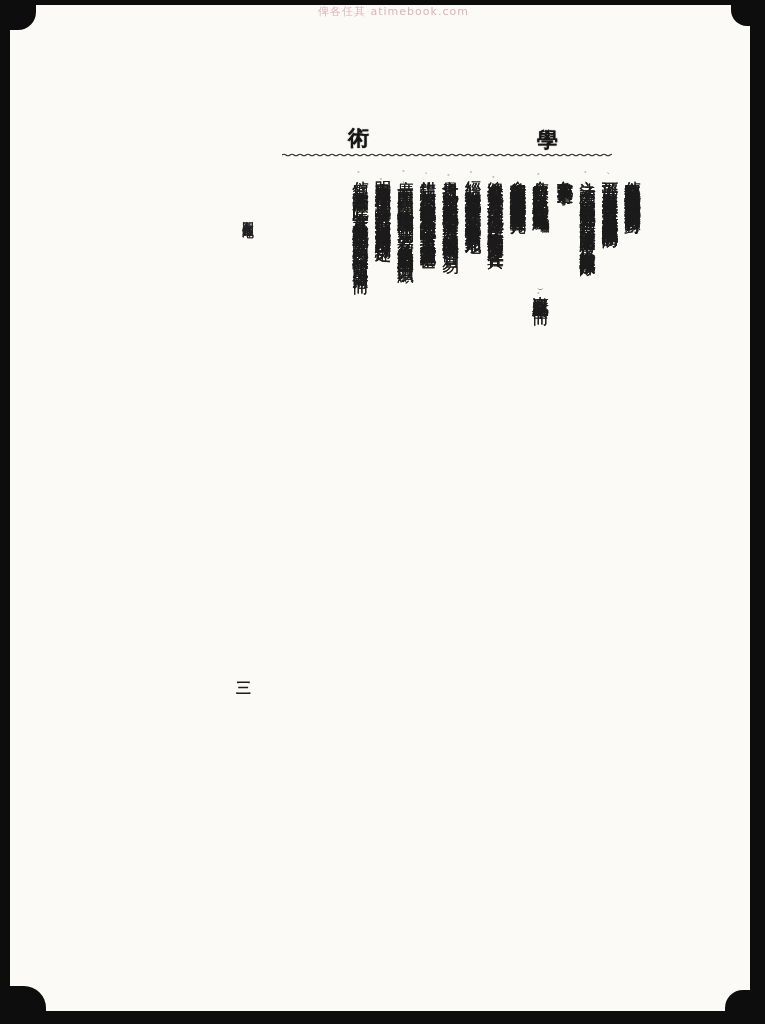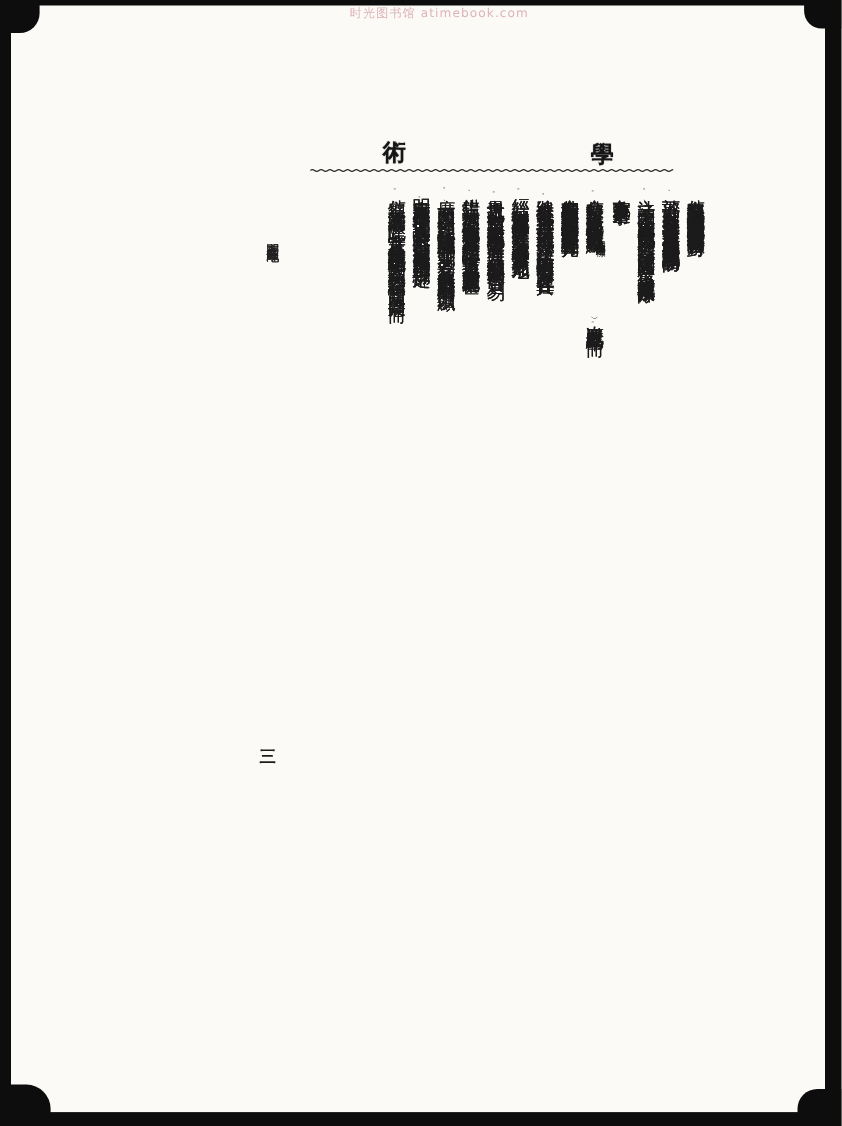--- a/index.html
+++ b/index.html
@@ -60,21 +60,21 @@
 </head>
 <body>
 
 <div class="page"></div>
 
 <div class="corner tl"></div>
 <div class="corner tr"></div>
 <div class="corner bl"></div>
 <div class="corner br"></div>
 
-<div class="watermark">时光图书馆 atimebook.com</div>
+<div class="watermark">俾各任其 atimebook.com</div>
 
 <div class="head-char left">術</div>
 <div class="head-char right">學</div>
 
 <svg class="squiggle" viewBox="0 0 330 10" preserveAspectRatio="none">
   <path id="squiggle-path" fill="none" stroke="#2a2a2a" stroke-width="1.1" d="M0 5 q2 -1.6 4 0 q2 1.6 4 0 q2 -1.6 4 0 q2 1.6 4 0 q2 -1.6 4 0 q2 1.6 4 0 q2 -1.6 4 0 q2 1.6 4 0 q2 -1.6 4 0 q2 1.6 4 0 q2 -1.6 4 0 q2 1.6 4 0 q2 -1.6 4 0 q2 1.6 4 0 q2 -1.6 4 0 q2 1.6 4 0 q2 -1.6 4 0 q2 1.6 4 0 q2 -1.6 4 0 q2 1.6 4 0 q2 -1.6 4 0 q2 1.6 4 0 q2 -1.6 4 0 q2 1.6 4 0 q2 -1.6 4 0 q2 1.6 4 0 q2 -1.6 4 0 q2 1.6 4 0 q2 -1.6 4 0 q2 1.6 4 0 q2 -1.6 4 0 q2 1.6 4 0 q2 -1.6 4 0 q2 1.6 4 0 q2 -1.6 4 0 q2 1.6 4 0 q2 -1.6 4 0 q2 1.6 4 0 q2 -1.6 4 0 q2 1.6 4 0 q2 -1.6 4 0 q2 1.6 4 0 q2 -1.6 4 0 q2 1.6 4 0 q2 -1.6 4 0 q2 1.6 4 0 q2 -1.6 4 0 q2 1.6 4 0 q2 -1.6 4 0 q2 1.6 4 0 q2 -1.6 4 0 q2 1.6 4 0 q2 -1.6 4 0 q2 1.6 4 0 q2 -1.6 4 0 q2 1.6 4 0 q2 -1.6 4 0 q2 1.6 4 0 q2 -1.6 4 0 q2 1.6 4 0 q2 -1.6 4 0 q2 1.6 4 0 q2 -1.6 4 0 q2 1.6 4 0 q2 -1.6 4 0 q2 1.6 4 0 q2 -1.6 4 0 q2 1.6 4 0 q2 -1.6 4 0 q2 1.6 4 0 q2 -1.6 4 0 q2 1.6 4 0 q2 -1.6 4 0 q2 1.6 4 0 q2 -1.6 4 0 q2 1.6 4 0 q2 -1.6 4 0 q2 1.6 4 0 q2 -1.6 4 0 q2 1.6 4 0 q2 -1.6 4 0 q2 1.6 4 0 q2 -1.6 4 0"></path>
 </svg>
 
 <div class="text-block" id="text-block">
     <div class="col">偵察之陣地及翌朝或妨碍隣陣地之射擊或為隣陣地所妨而不能射擊故夜間行偵察時對</div>

